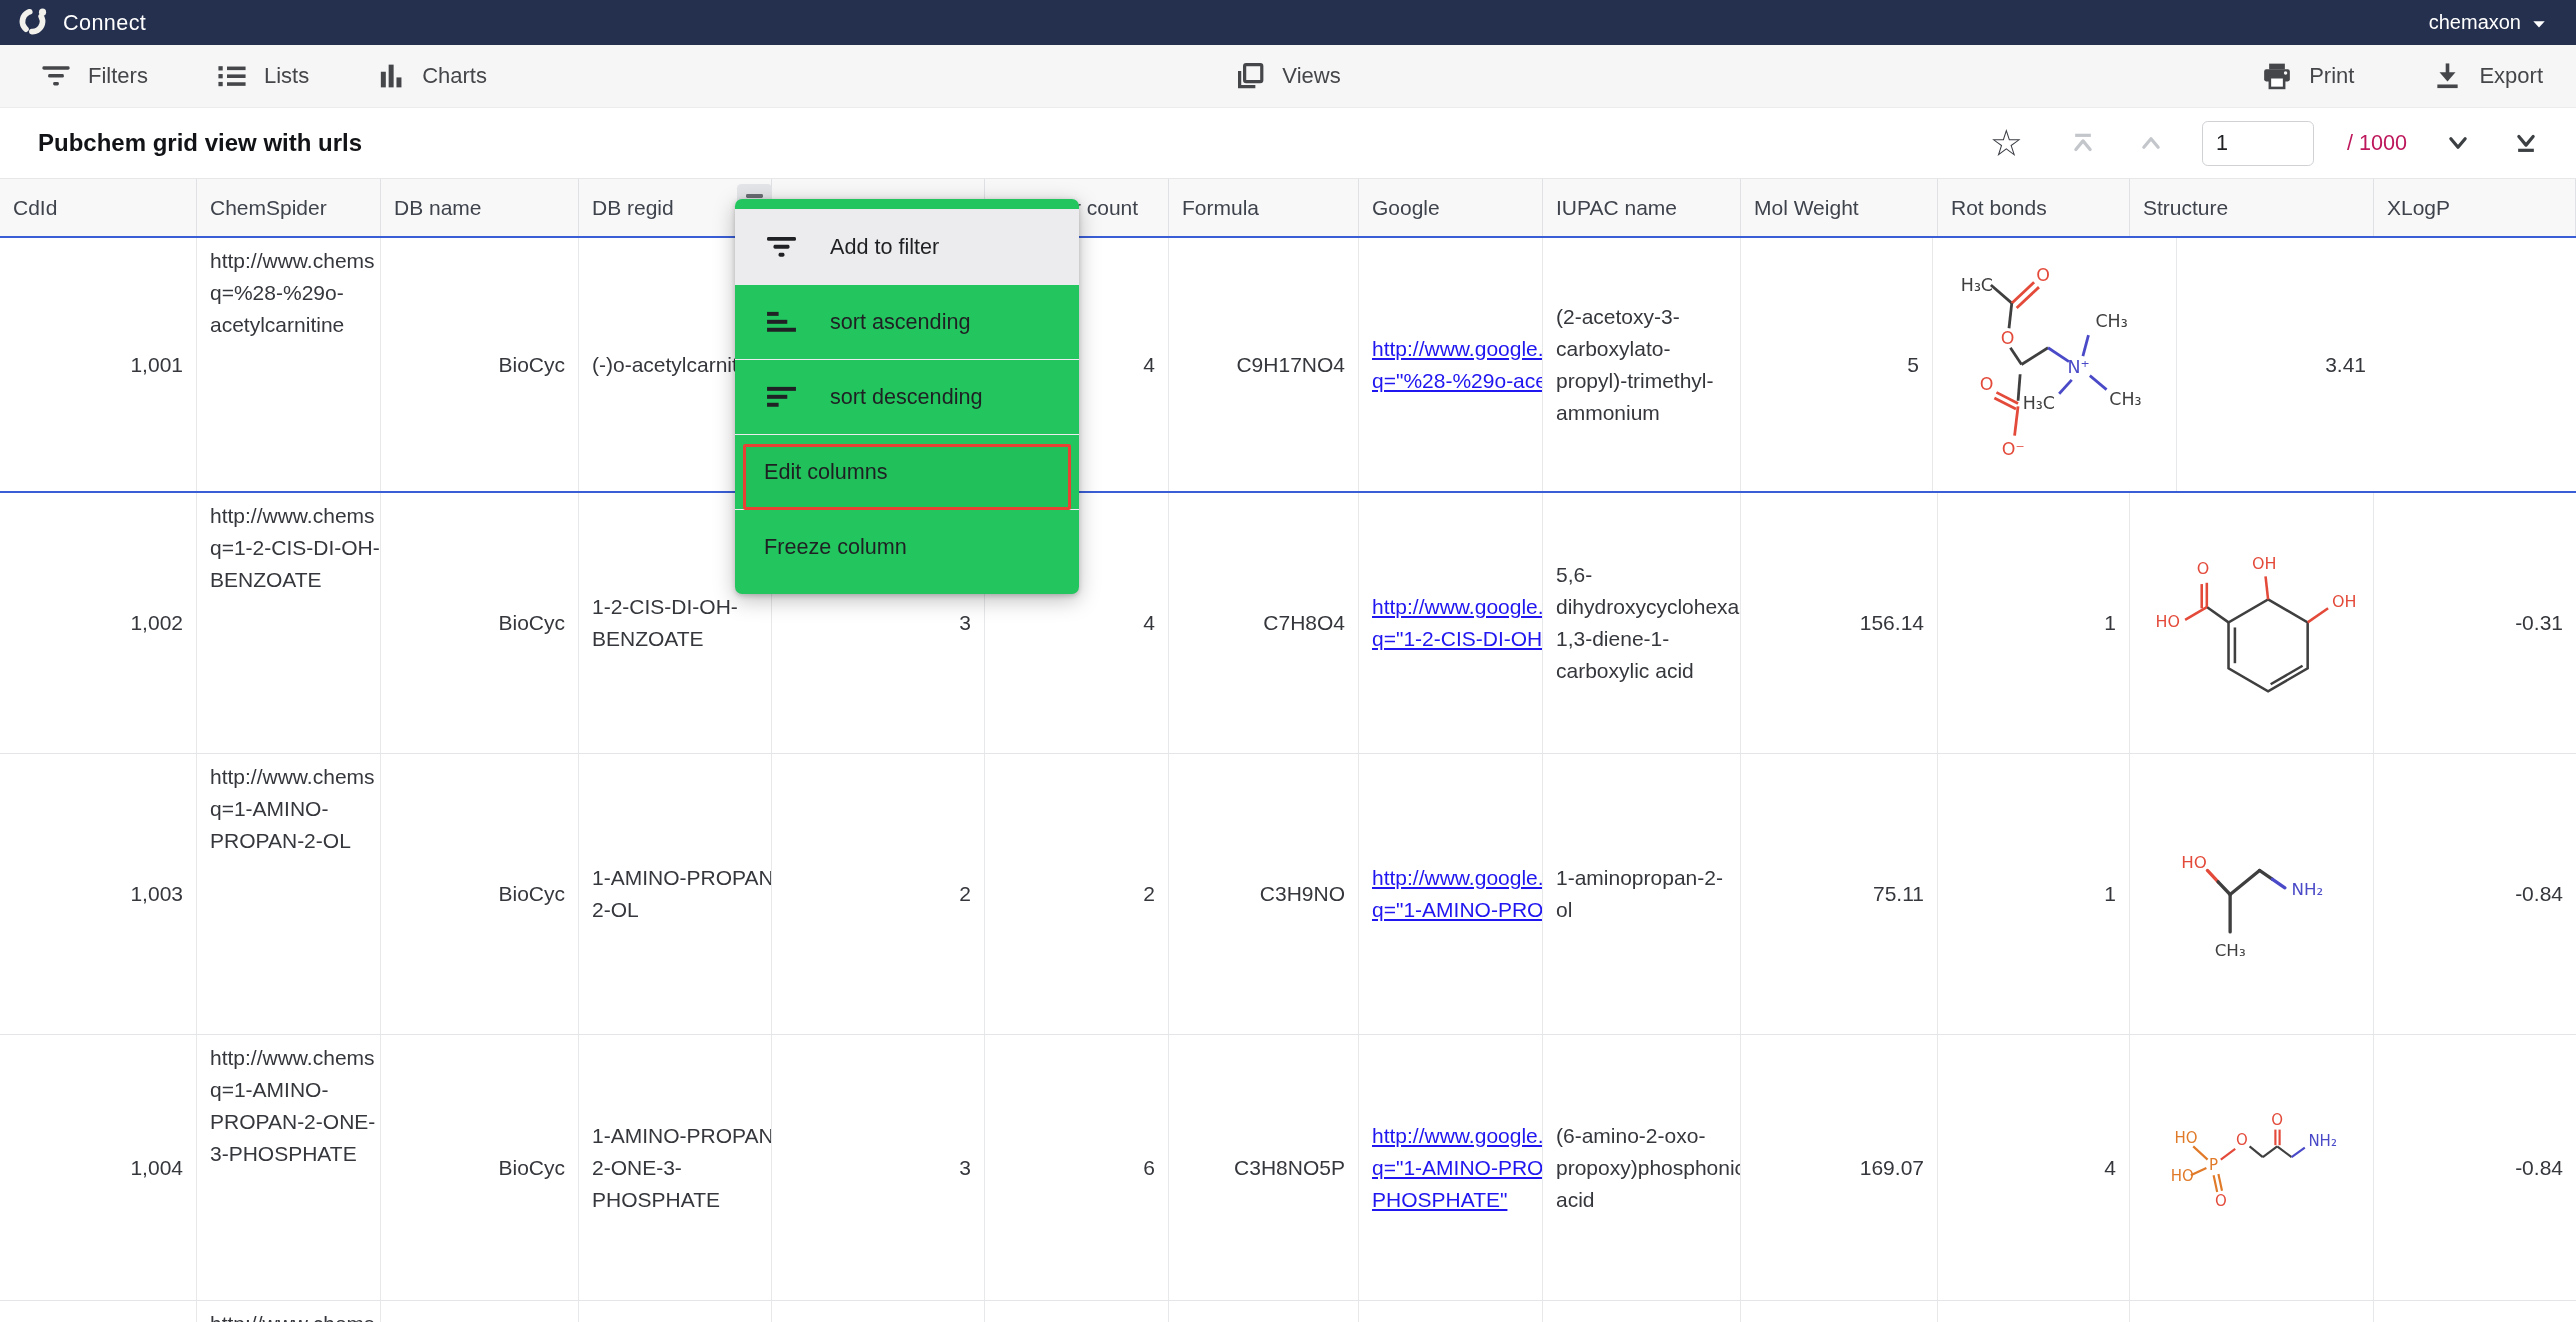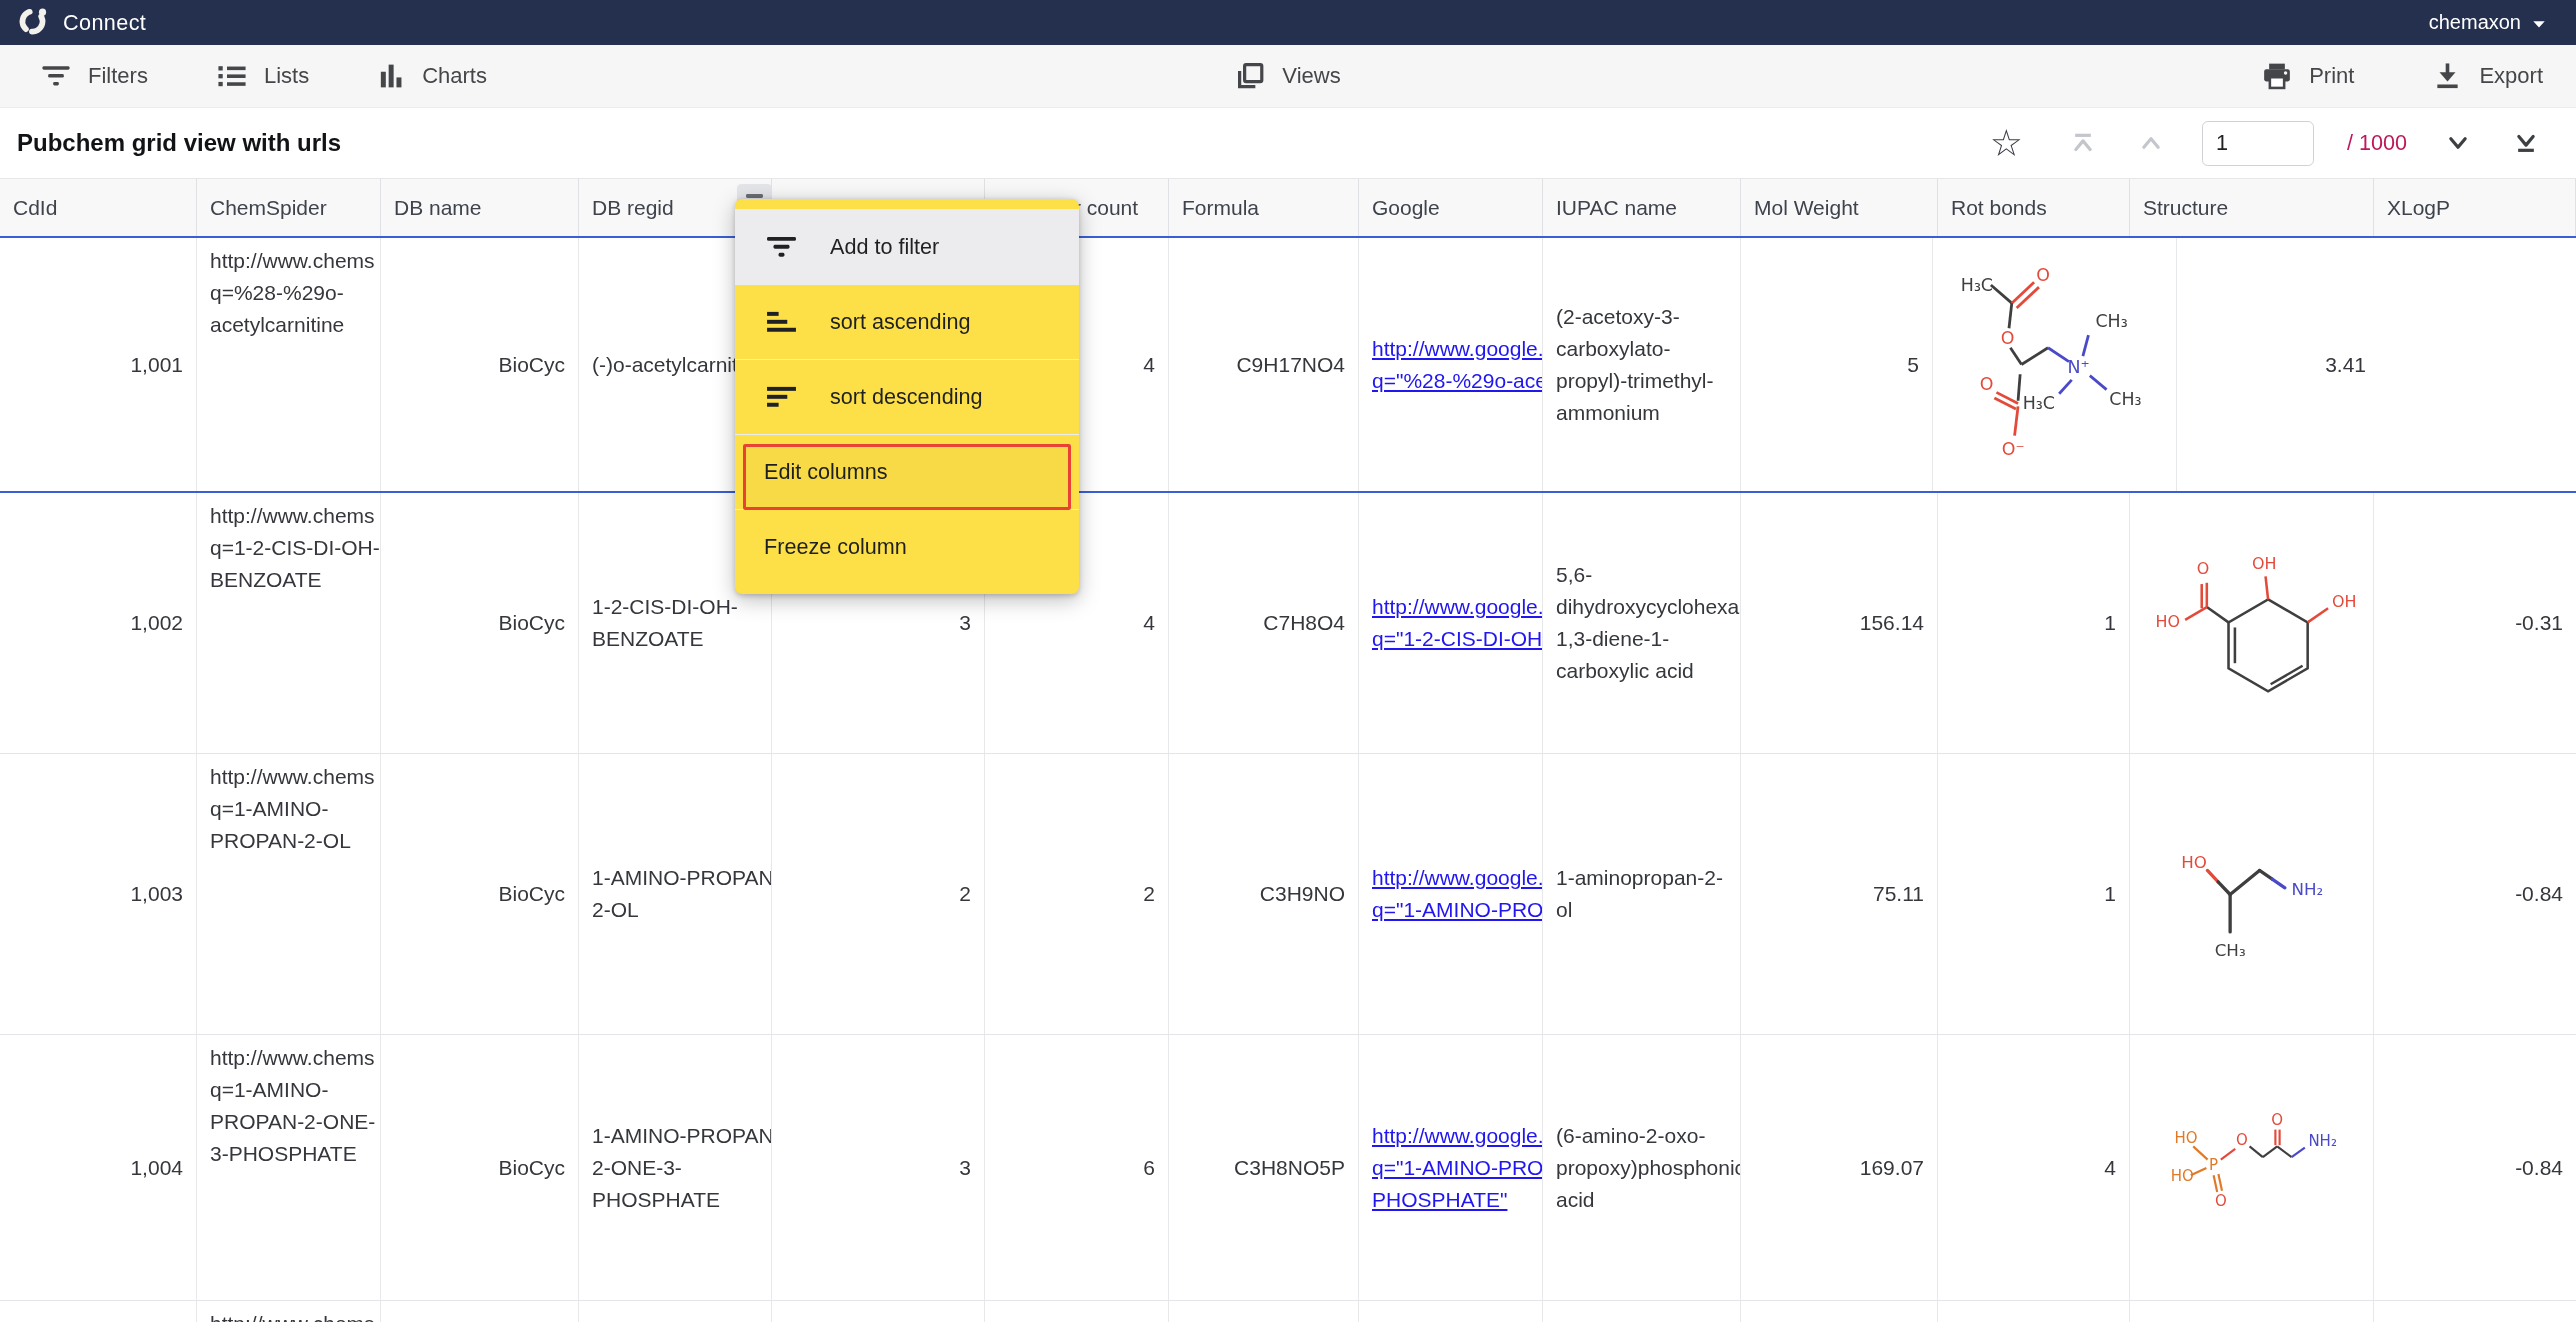--- a/index.html
+++ b/index.html
@@ -24,21 +24,21 @@
     border-bottom:0.7px solid #ececee;
   }
   .tb-left{display:flex;align-items:center;gap:69px;}
   .tb-center{position:absolute;left:50%;top:0;height:100%;transform:translateX(-50%);display:flex;align-items:center;}
   .tb-right{margin-left:auto;display:flex;align-items:center;gap:79px;}
   .tb-item{display:flex;align-items:center;gap:17px;color:#454649;font-size:22px;cursor:pointer;}
   .tb-item svg{display:block;}
   
   .titlebar{
     height:70px;background:#fff;display:flex;align-items:center;
-    padding:0 33px 0 17px;box-sizing:border-box;
+    padding:0 33px 0 38px;box-sizing:border-box;
   }
   .page-title{font-size:24px;font-weight:700;color:#121316;}
   .title-controls{margin-left:auto;display:flex;align-items:center;gap:33px;}
   .star{font-size:37px;color:#3b3e45;line-height:1;cursor:pointer;margin-right:10px;}
   .navbtn{display:flex;align-items:center;justify-content:center;width:35px;height:35px;cursor:pointer;}
   .page-input{
     width:112px;height:45px;box-sizing:border-box;border:1.4px solid #cfd1d5;border-radius:5.8px;
     font-size:21.6px;color:#202124;padding:0 13px;outline:none;background:#fff;
     font-family:"Liberation Sans","DejaVu Sans",sans-serif;
   }
@@ -69,21 +69,21 @@
   .r5{height:21.6px;overflow:hidden;}
   .link{color:#2016ef;text-decoration:underline;cursor:pointer;}
   
   .col-menu-anchor{
     position:absolute;left:737px;top:184px;width:35px;height:42px;
     background:#e4e5e8;border-radius:4.3px;z-index:5;cursor:pointer;
   }
   .col-menu-anchor .grip{position:absolute;left:8.6px;top:10px;width:17px;height:3.6px;background:#6a6d74;border-radius:1.4px;}
   .menu{
     position:absolute;left:735px;top:199px;width:344px;box-sizing:border-box;
-    background:#fde047;border-radius:7.2px;box-shadow:0 5.8px 21.6px rgba(0,0,0,.26),0 1.4px 5.8px rgba(0,0,0,.18);
+    background:#22c55e;border-radius:7.2px;box-shadow:0 5.8px 21.6px rgba(0,0,0,.26),0 1.4px 5.8px rgba(0,0,0,.18);
     padding:10px 0;z-index:10;
   }
   .menu-item{
     height:75px;display:flex;align-items:center;padding:0 21.6px 0 29px;cursor:pointer;
     font-size:21.6px;color:#1f2023;box-sizing:border-box;
   }
   .menu-item.hovered{background:#ececee;}
   .menu-item + .menu-item{border-top:0.7px solid #ebecee;}
   .menu-icon{width:40px;display:flex;align-items:center;justify-content:flex-start;margin-right:26px;}
   .menu-label{white-space:nowrap;}

